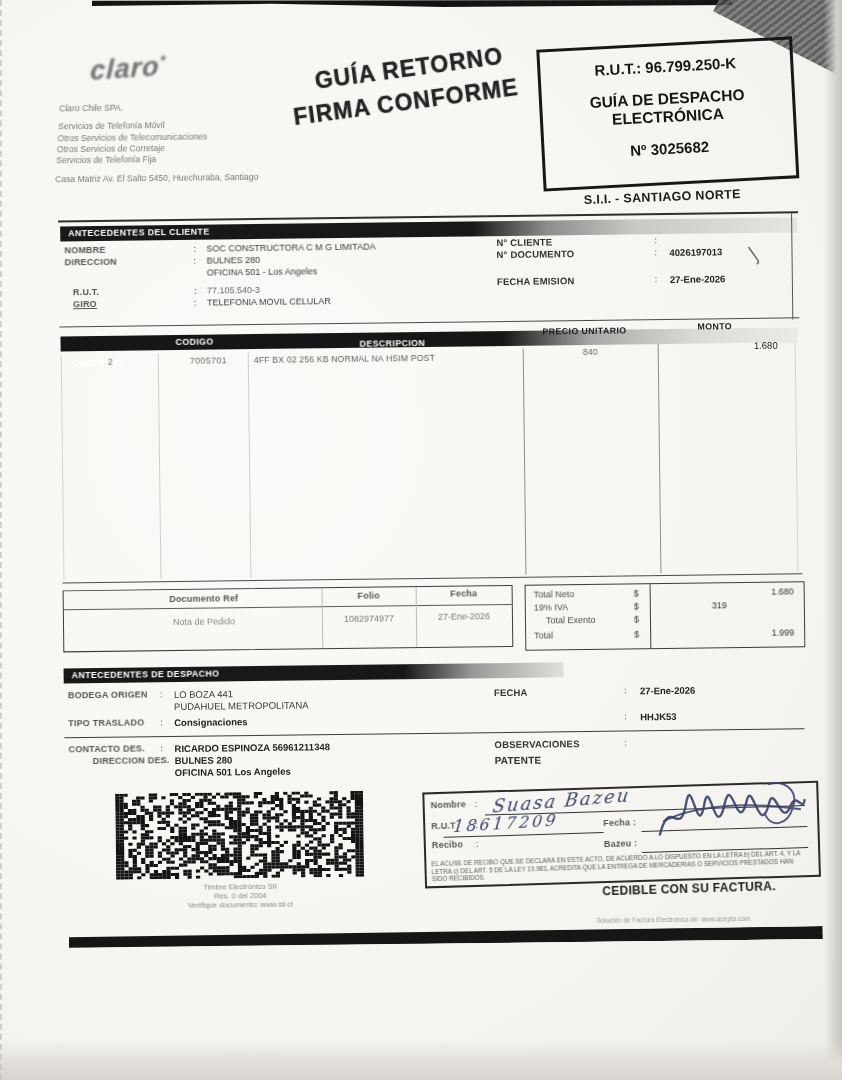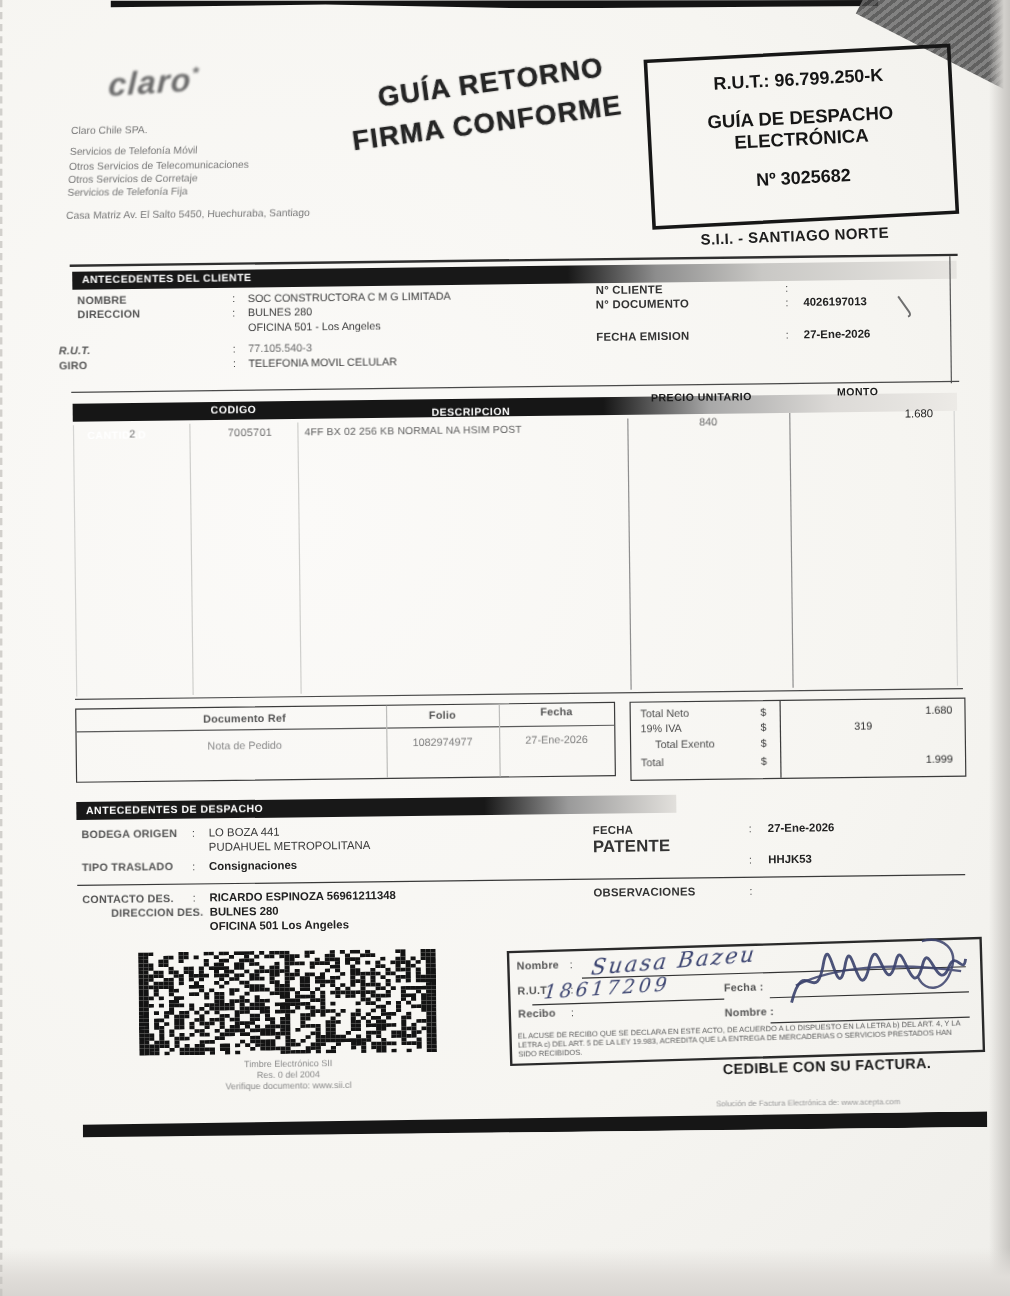--- a/index.html
+++ b/index.html
@@ -80,25 +80,25 @@
 
     <div class="abs lbl" style="left:68px;top:241px;">NOMBRE</div>
     <div class="abs colon" style="left:197px;top:241px;">:</div>
     <div class="abs val" style="left:210px;top:241px;">SOC CONSTRUCTORA C M G LIMITADA</div>
 
     <div class="abs lbl" style="left:68px;top:253px;">DIRECCION</div>
     <div class="abs colon" style="left:197px;top:253px;">:</div>
     <div class="abs val" style="left:210px;top:253px;">BULNES 280</div>
     <div class="abs val" style="left:210px;top:265px;">OFICINA 501 -  Los Angeles</div>
 
-    <div class="abs lbl" style="left:52px;top:283px;font-style:italic;">R.U.T.</div>
+    <div class="abs lbl" style="left:76px;top:283px;">R.U.T.</div>
     <div class="abs colon" style="left:197px;top:283px;">:</div>
     <div class="abs val smudge" style="left:210px;top:283px;color:#6a6a6a;">77.105.540-3</div>
 
-    <div class="abs lbl" style="left:52px;top:295px;">GIRO</div>
+    <div class="abs lbl" style="left:76px;top:295px;text-decoration:underline;">GIRO</div>
     <div class="abs colon" style="left:197px;top:295px;">:</div>
     <div class="abs val" style="left:210px;top:295px;">TELEFONIA MOVIL CELULAR</div>
 
     <div class="abs lbl" style="left:500px;top:238px;font-size:9.5px;color:#333;filter:none;">N° CLIENTE</div>
     <div class="abs colon" style="left:658px;top:238px;">:</div>
     <div class="abs valb" style="left:673px;top:238px;"></div>
 
     <div class="abs lbl" style="left:500px;top:250px;font-size:9.5px;color:#333;filter:none;">N° DOCUMENTO</div>
     <div class="abs colon" style="left:658px;top:250px;">:</div>
     <div class="abs valb" style="left:673px;top:250px;">4026197013</div>
@@ -186,21 +186,21 @@
 
     <div class="abs lbl" style="left:66px;top:752px;padding-left:24px;">DIRECCION DES.</div>
     <div class="abs colon" style="left:158px;top:752px;">:</div>
     <div class="abs valb" style="left:172px;top:752px;">BULNES 280</div>
     <div class="abs valb" style="left:172px;top:764px;">OFICINA 501   Los Angeles</div>
 
     <div class="abs lbl" style="left:492px;top:688px;font-size:9.5px;color:#333;filter:none;">FECHA</div>
     <div class="abs colon" style="left:622px;top:688px;">:</div>
     <div class="abs valb" style="left:638px;top:688px;">27-Ene-2026</div>
 
-    <div class="abs lbl" style="left:492px;top:698px;font-size:14px;color:#333;filter:none;">PATENTE</div>
+    <div class="abs lbl" style="left:492px;top:756px;font-size:10px;color:#333;filter:none;">PATENTE</div>
     <div class="abs colon" style="left:622px;top:714px;">:</div>
     <div class="abs valb" style="left:638px;top:714px;">HHJK53</div>
 
     <div class="abs lbl" style="left:492px;top:740px;font-size:9.5px;color:#333;filter:none;">OBSERVACIONES</div>
     <div class="abs colon" style="left:622px;top:740px;">:</div>
     <div class="abs valb" style="left:638px;top:740px;"></div>
 
     <div class="abs" style="left:112px;top:790px;width:248px;height:86px;">
       <svg id="bc" width="248" height="86" viewBox="0 0 236 84" preserveAspectRatio="none" fill="#131313">
           <rect x="0" y="0" width="4" height="3"></rect>
@@ -1115,21 +1115,21 @@
 
       <div class="abs lbl" style="left:6px;top:27px;">R.U.T</div>
       <div class="abs colon" style="left:50px;top:27px;">:</div>
       <div class="abs" style="left:18px;top:43px;width:160px;border-top:1px solid #333;"></div>
       <div class="abs hand" style="left:28px;top:22px;font-size:16px;transform:rotate(-2deg) skewX(-10deg);letter-spacing:3px;">18617209</div>
       <div class="abs lbl" style="left:178px;top:29px;">Fecha :</div>
       <div class="abs" style="left:216px;top:43px;width:166px;border-top:1px solid #333;"></div>
 
       <div class="abs lbl" style="left:6px;top:46px;">Recibo</div>
       <div class="abs colon" style="left:50px;top:46px;">:</div>
-      <div class="abs lbl" style="left:178px;top:50px;">Nombre :</div>
+      <div class="abs lbl" style="left:178px;top:50px;">Bazeu :</div>
       <div class="abs" style="left:216px;top:64px;width:166px;border-top:1px solid #333;"></div>
 
       <svg class="abs" style="left:228px;top:-14px;" width="156" height="80" viewBox="0 0 156 80">
         <path d="M6 62 C18 20 26 70 34 28 C40 4 44 70 52 30 C58 6 62 72 72 32 C80 2 84 66 94 30 C100 8 106 68 116 34 C122 12 128 60 138 36 C144 22 150 44 152 30" stroke="#3a416b" stroke-width="2.4" fill="none" opacity=".9"></path>
         <path d="M10 48 C40 34 90 30 148 40 M116 14 C134 10 146 22 140 38 C134 56 118 58 112 44" stroke="#3a416b" stroke-width="2" fill="none" opacity=".85"></path>
       </svg>
 
       <div class="abs tiny" style="left:5px;top:66px;width:372px;">EL ACUSE DE RECIBO QUE SE DECLARA EN ESTE ACTO, DE ACUERDO A LO DISPUESTO EN LA LETRA b) DEL ART. 4, Y LA LETRA c) DEL ART. 5 DE LA LEY 19.983, ACREDITA QUE LA ENTREGA DE MERCADERIAS O SERVICIOS PRESTADOS HAN SIDO RECIBIDOS.</div>
     </div>
 

